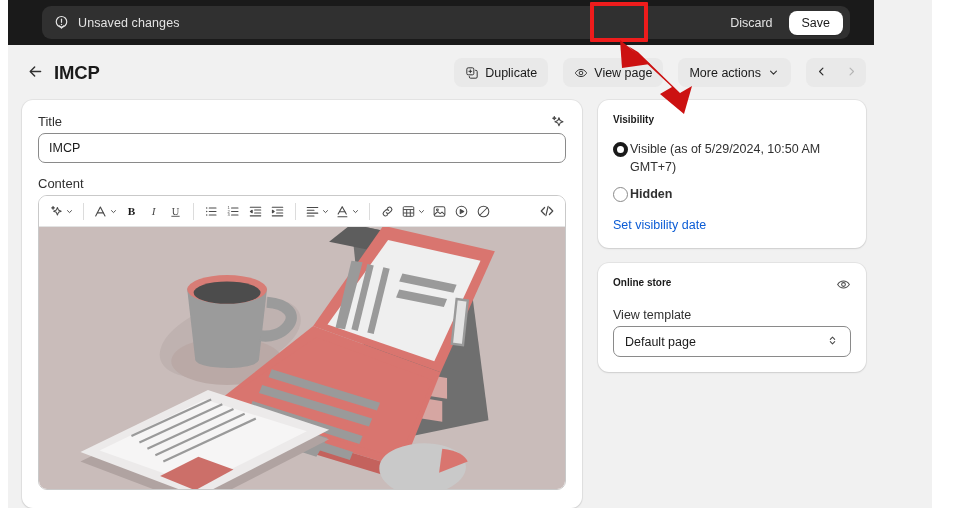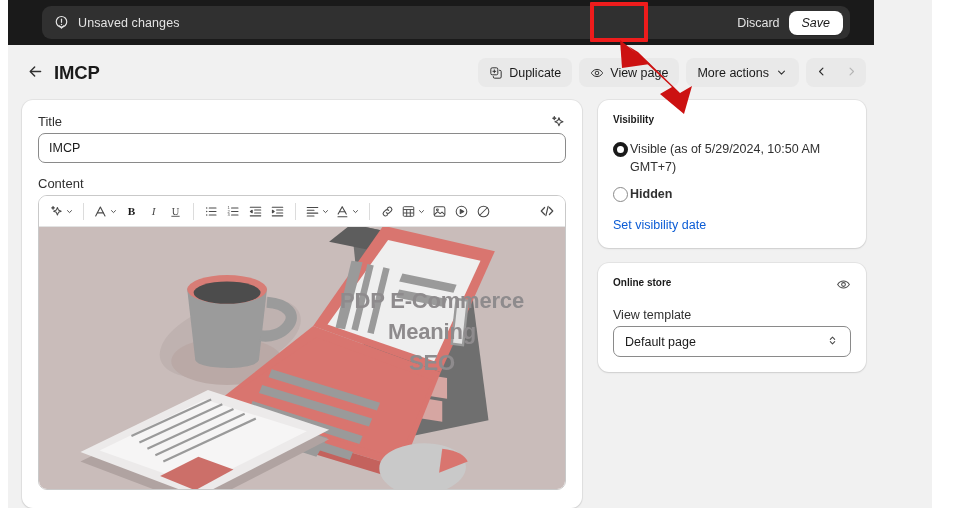--- a/index.html
+++ b/index.html
@@ -38,21 +38,21 @@
     align-items: center;
     padding: 0 7px 0 12px;
   }
   .ctx-left { display: flex; align-items: center; gap: 9px; flex: 1; }
   .ctx-msg {
     color: #e3e3e3;
     font-size: 12.5px;
     letter-spacing: .1px;
     white-space: nowrap;
   }
-  .ctx-actions { display: flex; align-items: center; }
+  .ctx-actions { display: flex; align-items: center; gap: 7px; }
   .btn-discard {
     color: #e3e3e3;
     font-size: 12.5px;
     background: transparent;
     border: none;
     padding: 5px 9px;
     border-radius: 7px;
     cursor: pointer;
     white-space: nowrap;
     font-family: inherit;
@@ -61,21 +61,20 @@
     color: #1a1a1a;
     font-size: 12.5px;
     background: #ffffff;
     border: none;
     padding: 5px 13px;
     border-radius: 8px;
     cursor: pointer;
     white-space: nowrap;
     font-family: inherit;
     box-shadow: 0 1px 0 rgba(0,0,0,.18);
-    font-style: italic;
   }
   .icon-alert { width: 15px; height: 15px; display: block; flex: none; }
 
   
   .page-header {
     position: absolute;
     left: 0; top: 45px; width: 870px; height: 55px;
     display: flex;
     align-items: center;
     padding: 0 12px 0 14px;
@@ -94,21 +93,21 @@
     font-weight: bold;
     color: #1a1a1a;
     margin-left: 6px;
     letter-spacing: -.1px;
     white-space: nowrap;
   }
   .header-actions {
     margin-left: auto;
     display: flex;
     align-items: center;
-    gap: 7px;
+    gap: 15px;
   }
   .hbtn {
     display: inline-flex;
     align-items: center;
     gap: 6px;
     height: 29px;
     padding: 0 11px;
     background: #e9e9e9;
     border: none;
     border-radius: 8px;
@@ -635,25 +634,20 @@
                       <path d="M63 184 115 160"></path>
                       <path d="M68 188 122 163"></path>
                     <path d="M73 192 129 166"></path>
                       <path d="M78 196 136 169"></path>
                   </g>
                   <path d="M76 205 100 193 122 201 98 214Z" fill="#cc6f69"></path>
 
                   <path d="M224 214c-14-8-14-20 0-26 13-6 32-4 40 3 8 8 3 18-10 23-11 5-22 4-30 0Z" fill="#c9c9c9"></path>
                   <path d="M253 188c9 1 14 4 16 8l-18 7Z" fill="#d9756f"></path>
                 </svg>
-                <div class="hero-text">
-                  <div>PDP E-Commerce</div>
-                  <div>Meaning</div>
-                  <div>SEO</div>
-                </div>
               </div>
             </div>
           </div>
         </div>
       </div>
 
       <div class="col-side">
 
         <div class="card side-card">
           <div class="side-head">

